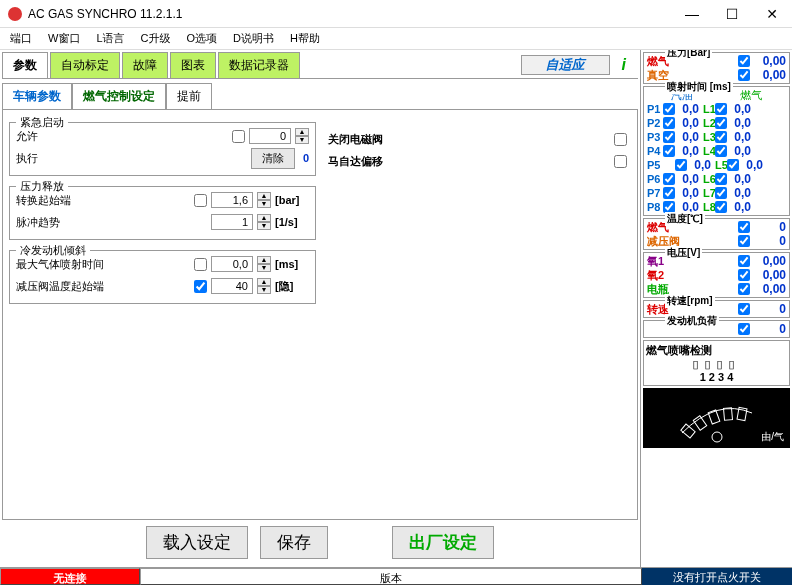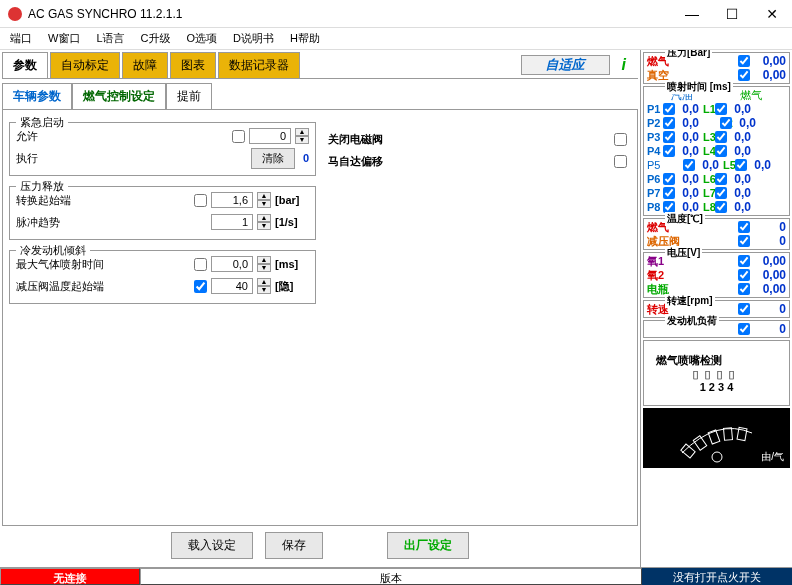--- a/index.html
+++ b/index.html
@@ -8,21 +8,21 @@
 .titlebar .icon { width: 14px; height: 14px; background: #d33; border-radius: 50%; margin-right: 6px; }
 .titlebar .title { flex: 1; font-size: 12px; }
 .winbtns { display: flex; gap: 16px; }
 .winbtn { width: 24px; text-align: center; cursor: pointer; font-size: 14px; }
 .menubar { height: 22px; display: flex; align-items: center; padding: 0 4px; gap: 4px; border-bottom: 1px solid #ddd; }
 .menubar span { padding: 2px 6px; cursor: pointer; }
 .content { display: flex; height: calc(100% - 28px - 22px - 18px); }
 .left { flex: 1; display: flex; flex-direction: column; padding: 2px; }
 .right { width: 152px; border-left: 1px solid #999; padding: 2px; overflow: hidden; }
 .tabrow { display: flex; border-bottom: 1px solid #999; align-items: center; }
-.tab { padding: 4px 10px; border: 1px solid #999; border-bottom: none; background: #eab308; margin-right: 2px; cursor: pointer; font-size: 12px; }
+.tab { padding: 4px 10px; border: 1px solid #999; border-bottom: none; background: #bef264; margin-right: 2px; cursor: pointer; font-size: 12px; }
 .tab.sel { background: #fff; font-weight: bold; }
 .spacer { flex: 1; }
 .btn-adapt { padding: 0 24px; font-style: italic; font-weight: bold; color: #0066cc; background: #f0f0f0; border: 1px solid #999; cursor: pointer; font-size: 13px; }
 .info-icon { font-style: italic; color: #0a0; font-size: 16px; padding: 0 12px; cursor: pointer; font-weight: bold; }
 .subtabs { display: flex; margin-top: 4px; }
 .subtab { padding: 4px 10px; border: 1px solid #999; border-bottom: none; cursor: pointer; font-size: 12px; }
 .subtab.sel { background: #fff; color: #060; font-weight: bold; }
 .subtab.blue { color: #0066cc; font-weight: bold; }
 .panel { border: 1px solid #999; flex: 1; padding: 6px; display: flex; gap: 8px; }
 .col { flex: 1; display: flex; flex-direction: column; gap: 4px; }
@@ -31,39 +31,39 @@
 .frow { display: flex; align-items: center; height: 22px; gap: 4px; }
 .frow .lbl { flex: 1; }
 .btn { background: #e8e8e8; border: 1px solid #999; padding: 2px 10px; cursor: pointer; }
 input[type=text] { border: 1px solid #999; padding: 1px 4px; width: 42px; text-align: right; }
 input[type=checkbox] { width: 13px; height: 13px; }
 .unit { width: 34px; color: #000; font-weight: bold; }
 .val-blue { color: #0033cc; font-weight: bold; padding-left: 4px; }
 .spin { display: flex; flex-direction: column; }
 .spin span { width: 14px; height: 8px; border: 1px solid #999; font-size: 7px; text-align: center; line-height: 6px; cursor: pointer; background: #f0f0f0; }
 .btnrow { display: flex; justify-content: center; gap: 12px; padding: 6px; }
-.btnrow .btn { padding: 4px 16px; font-size: 12px; }
+.btnrow .btn { padding: 4px 16px; font-size: 17px; }
 .btn-factory { color: #0a0; font-weight: bold; }
 .statusbar { height: 18px; display: flex; border-top: 1px solid #999; }
 .sb-red { background: #f00; color: #fff; width: 140px; text-align: center; line-height: 18px; font-weight: bold; border: 1px outset #999; }
 .sb-ver { flex: 1; text-align: center; line-height: 18px; border: 1px outset #999; }
 .sb-msg { width: 150px; background: #003366; color: #fff; text-align: center; line-height: 18px; font-size: 11px; }
 
 .rgroup { border: 1px solid #999; padding: 1px 3px; margin-bottom: 2px; position: relative; }
 .rgroup-t { position: absolute; top: -7px; left: 21px; background: #fff; padding: 0 2px; font-size: 10px; font-weight: bold; }
 .rrow { display: flex; align-items: center; height: 14px; font-size: 10px; }
 .rrow .rlbl { flex: 1; font-weight: bold; }
 .rrow input { width: 12px; height: 12px; }
 .rval { width: 36px; text-align: right; font-weight: bold; color: #0033cc; font-size: 12px; }
 .red { color: #d00; }
 .orange { color: #d60; }
 .green { color: #0a0; }
 .purple { color: #808; }
 .blue { color: #06c; }
-.injbox { border: 1px solid #999; padding: 12px; text-align: center; font-size: 10px; }
+.injbox { border: 1px solid #999; padding: 2px; text-align: center; font-size: 10px; }
 .gauge { background: #000; height: 60px; margin-top: 2px; position: relative; color: #fff; display: flex; align-items: center; justify-content: center; }
 .accel-bar { flex: 1; height: 14px; border: 1px solid #999; background: #fff; }
 .slider-box { display: flex; align-items: center; gap: 4px; padding: 4px 0; }
 </style>
 </head>
 <body>
 
 <div class="titlebar">
   <div class="icon"></div>
   <div class="title">AC GAS SYNCHRO  11.2.1.1</div>
@@ -213,42 +213,42 @@
             <input type="checkbox" checked="" style="">
             <span class="rval" style="width:24px">0,0</span>
             <span class="green" style="width:16px;padding-left:4px;font-weight:bold">L1</span>
             <input type="checkbox" checked="" style="">
             <span class="rval" style="width:24px">0,0</span>
           </div>
           <div class="rrow">
             <span class="blue" style="width:16px;font-weight:bold">P2</span>
             <input type="checkbox" checked="" style="">
             <span class="rval" style="width:24px">0,0</span>
-            <span class="green" style="width:16px;padding-left:21px;font-weight:bold">L2</span>
+            <span class="green" style="width:16px;padding-left:4px;font-weight:bold">L2</span>
             <input type="checkbox" checked="" style="">
             <span class="rval" style="width:24px">0,0</span>
           </div>
           <div class="rrow">
             <span class="blue" style="width:16px;font-weight:bold">P3</span>
             <input type="checkbox" checked="" style="">
             <span class="rval" style="width:24px">0,0</span>
             <span class="green" style="width:16px;padding-left:4px;font-weight:bold">L3</span>
             <input type="checkbox" checked="" style="">
             <span class="rval" style="width:24px">0,0</span>
           </div>
           <div class="rrow">
             <span class="blue" style="width:16px;font-weight:bold">P4</span>
             <input type="checkbox" checked="" style="">
             <span class="rval" style="width:24px">0,0</span>
             <span class="green" style="width:16px;padding-left:4px;font-weight:bold">L4</span>
             <input type="checkbox" checked="" style="">
             <span class="rval" style="width:24px">0,0</span>
           </div>
           <div class="rrow">
-            <span class="blue" style="width:36px;font-weight:normal">P5</span>
+            <span class="blue" style="width:28px;font-weight:bold">P5</span>
             <input type="checkbox" checked="" style="">
             <span class="rval" style="width:24px">0,0</span>
             <span class="green" style="width:16px;padding-left:4px;font-weight:bold">L5</span>
             <input type="checkbox" checked="" style="">
             <span class="rval" style="width:24px">0,0</span>
           </div>
           <div class="rrow">
             <span class="blue" style="width:16px;font-weight:bold">P6</span>
             <input type="checkbox" checked="" style="">
             <span class="rval" style="width:24px">0,0</span>

